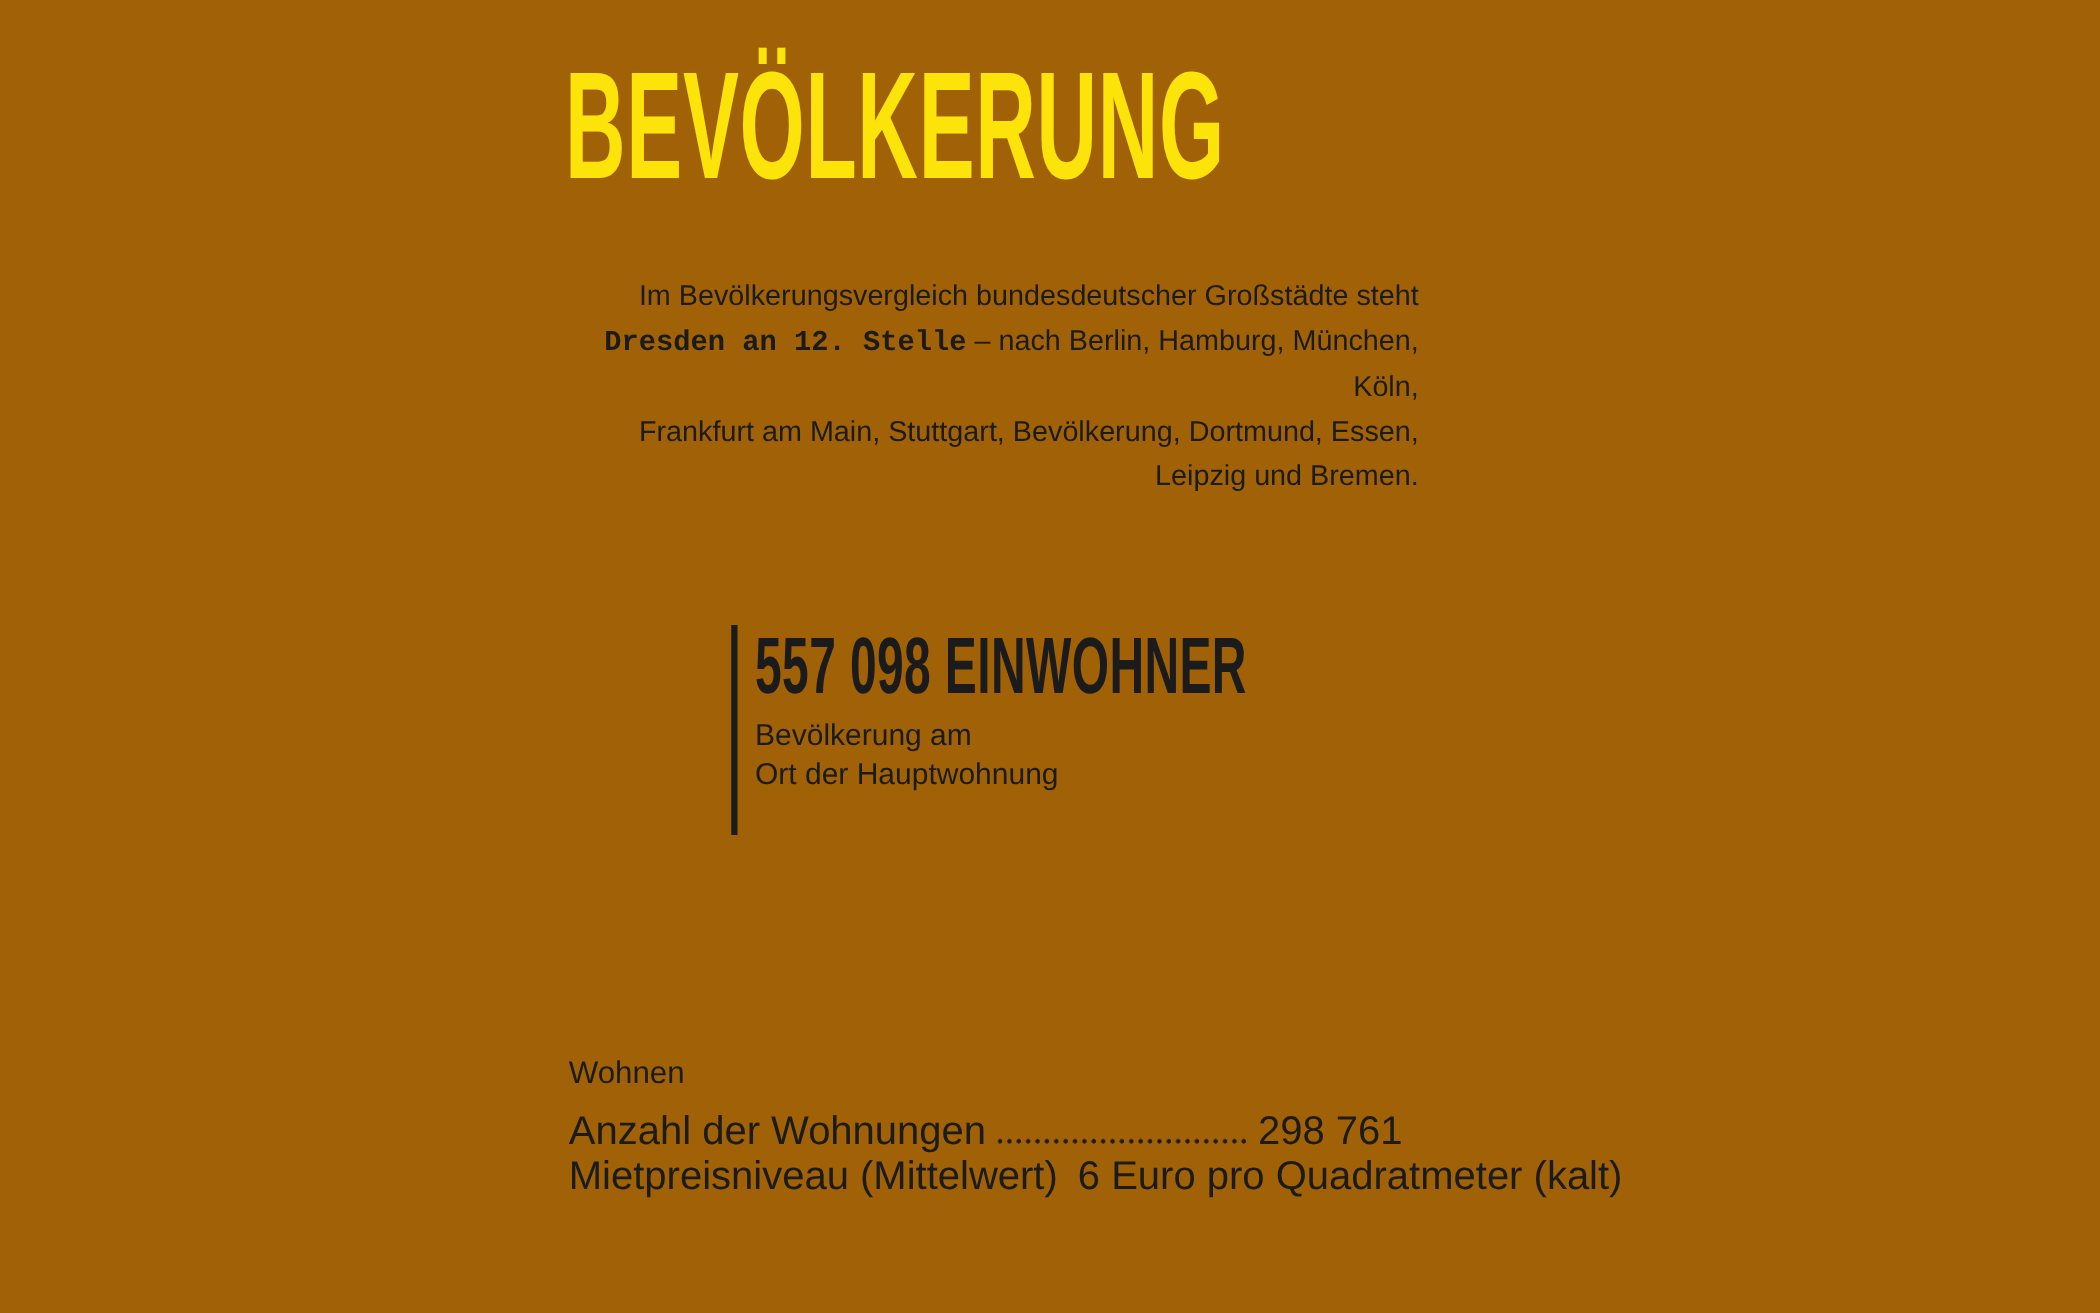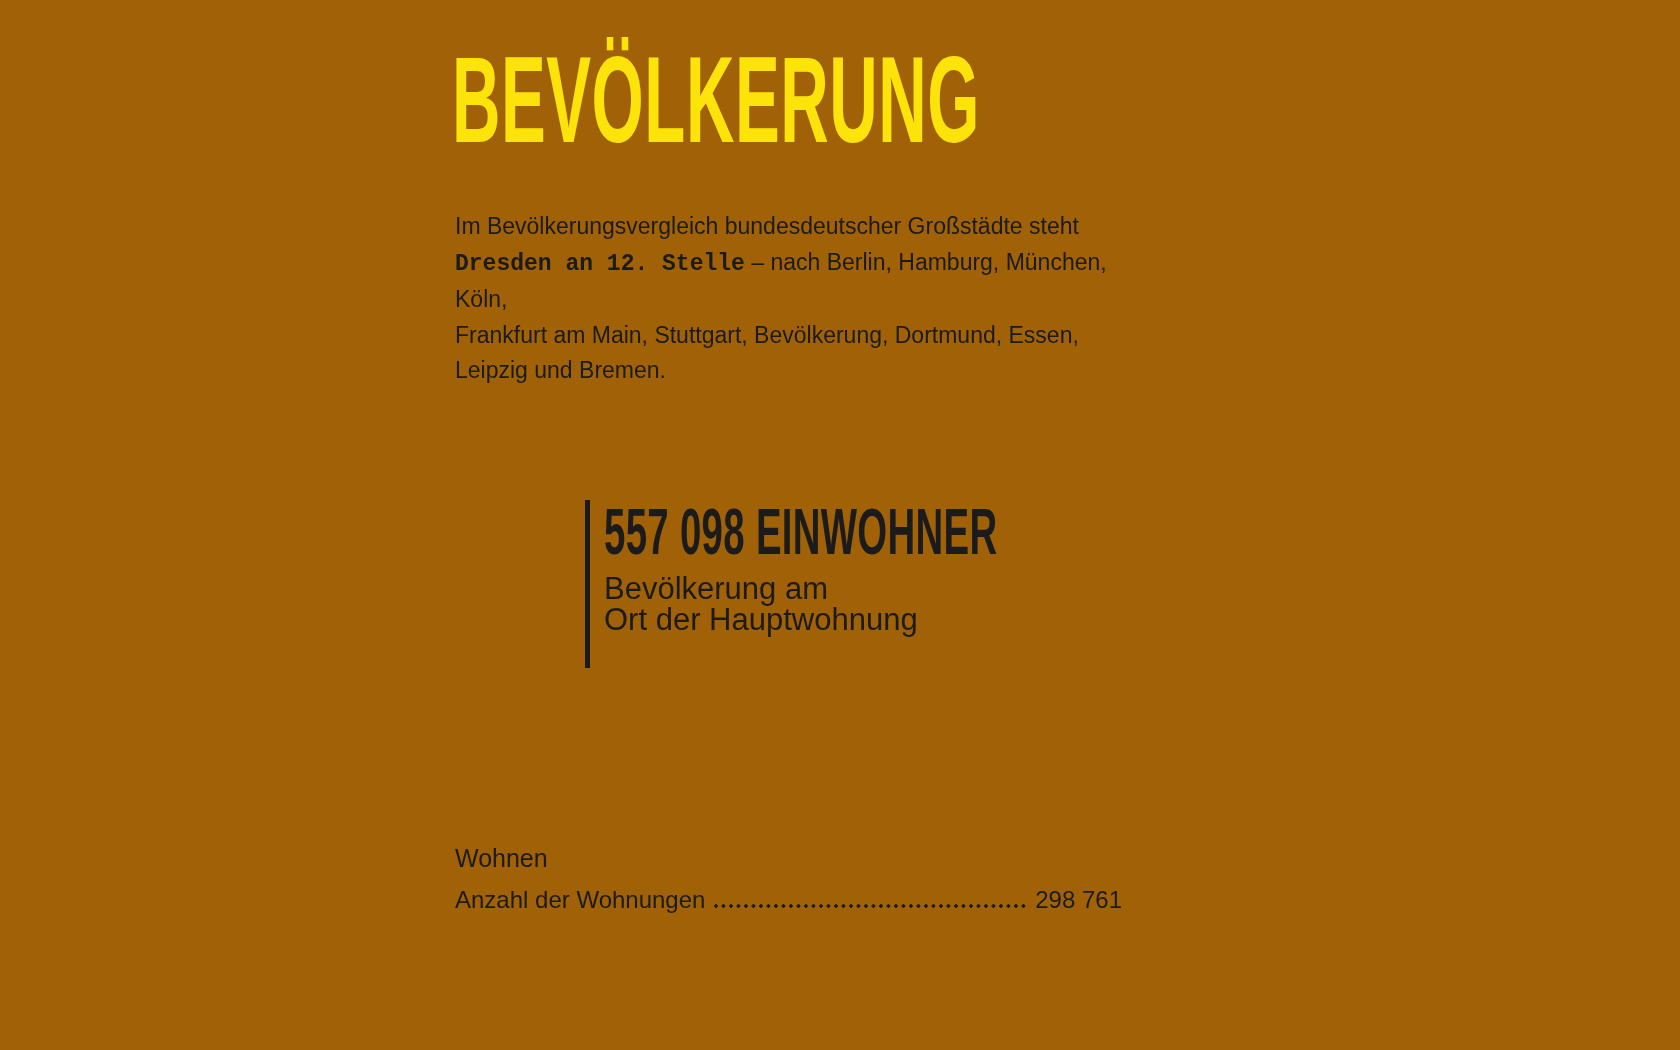--- a/index.html
+++ b/index.html
@@ -27,25 +27,26 @@
     font-weight: 800;
     letter-spacing: 1px;
     color: #fce40a;
     transform: scaleX(0.55);
     transform-origin: left top;
     white-space: nowrap;
   }
   .intro {
     position: absolute;
     left: 455px;
-    top: 186px;
+    top: 196px;
     width: 680px;
     font-size: 23px;
     line-height: 35.5px;
     color: #1b1b1b;
+    text-align: right;
   }
   .intro .b { font-weight: 700; font-family: Liberation Mono, monospace; }
 
   
   .stat-block {
     position: absolute;
     left: 585px;
     top: 500px;
     display: flex;
   }
@@ -61,21 +62,21 @@
     line-height: 64px;
     font-weight: 800;
     letter-spacing: 0.5px;
     transform: scaleX(0.60);
     transform-origin: left top;
     white-space: nowrap;
     color: #1b1b1b;
   }
   .stat-caption {
     margin-top: 9px;
-    font-size: 31px;
+    font-size: 24px;
     line-height: 31px;
     color: #1b1b1b;
   }
 
   
   .rows {
     position: absolute;
     left: 455px;
     width: 667px;
     font-size: 24px;
@@ -133,22 +134,27 @@
       <div class="stat-caption">
         <span>Bevölkerung am</span><br>
         <span>Ort der Hauptwohnung</span>
       </div>
     </div>
   </div>
 
 
   <div class="wohnen-block">
     <h2 class="wohnen-heading">Wohnen</h2>
-    <div class="rows-inner" style="font-size:24px;">
+    <div class="rows-inner" style="font-size:32px;">
       <div class="dot-row">
         <span class="dot-label">Anzahl der Wohnungen</span>
         <span class="dot-leader"></span>
         <span class="dot-value">298 761</span>
+      </div>
+      <div class="dot-row">
+        <span class="dot-label">Mietpreisniveau (Mittelwert)</span>
+        <span class="dot-leader"></span>
+        <span class="dot-value">6 Euro pro Quadratmeter (kalt)</span>
       </div>
     </div>
   </div>
 
 </div>
 
 </body></html>

